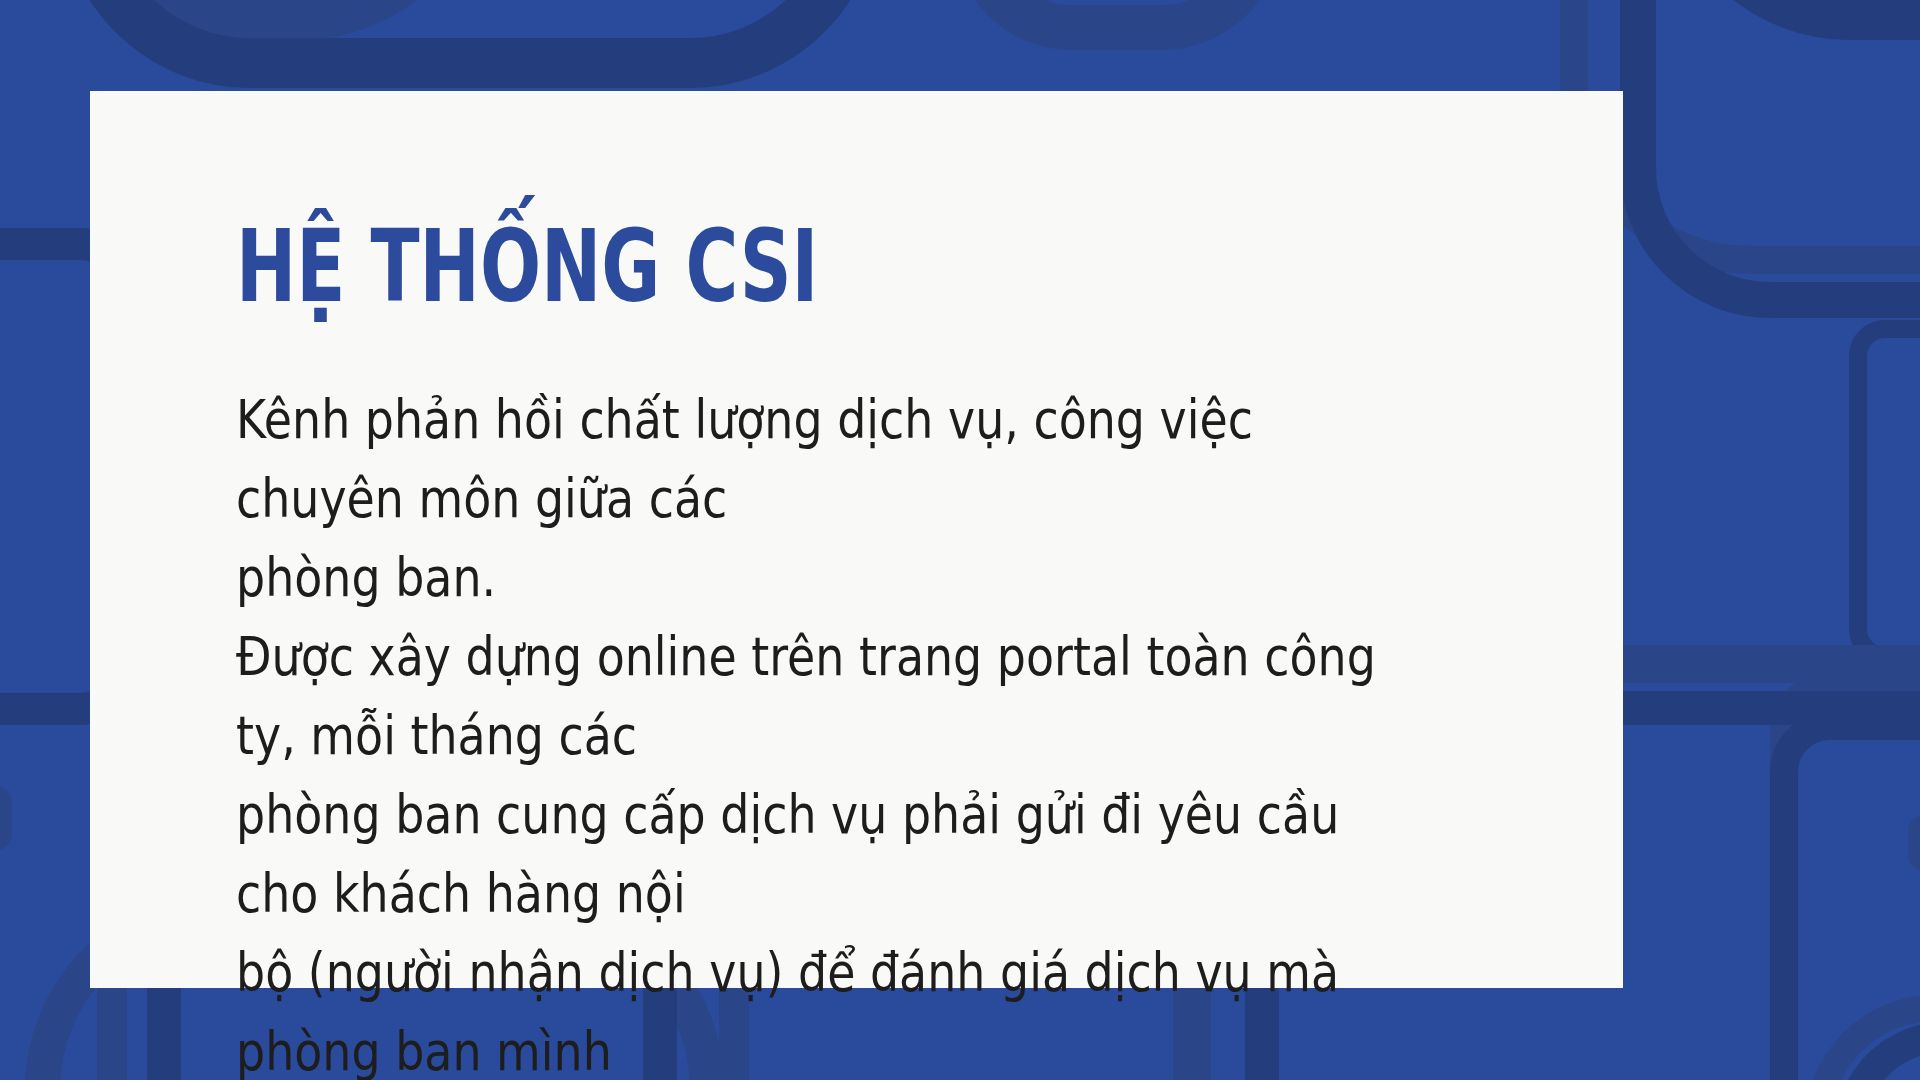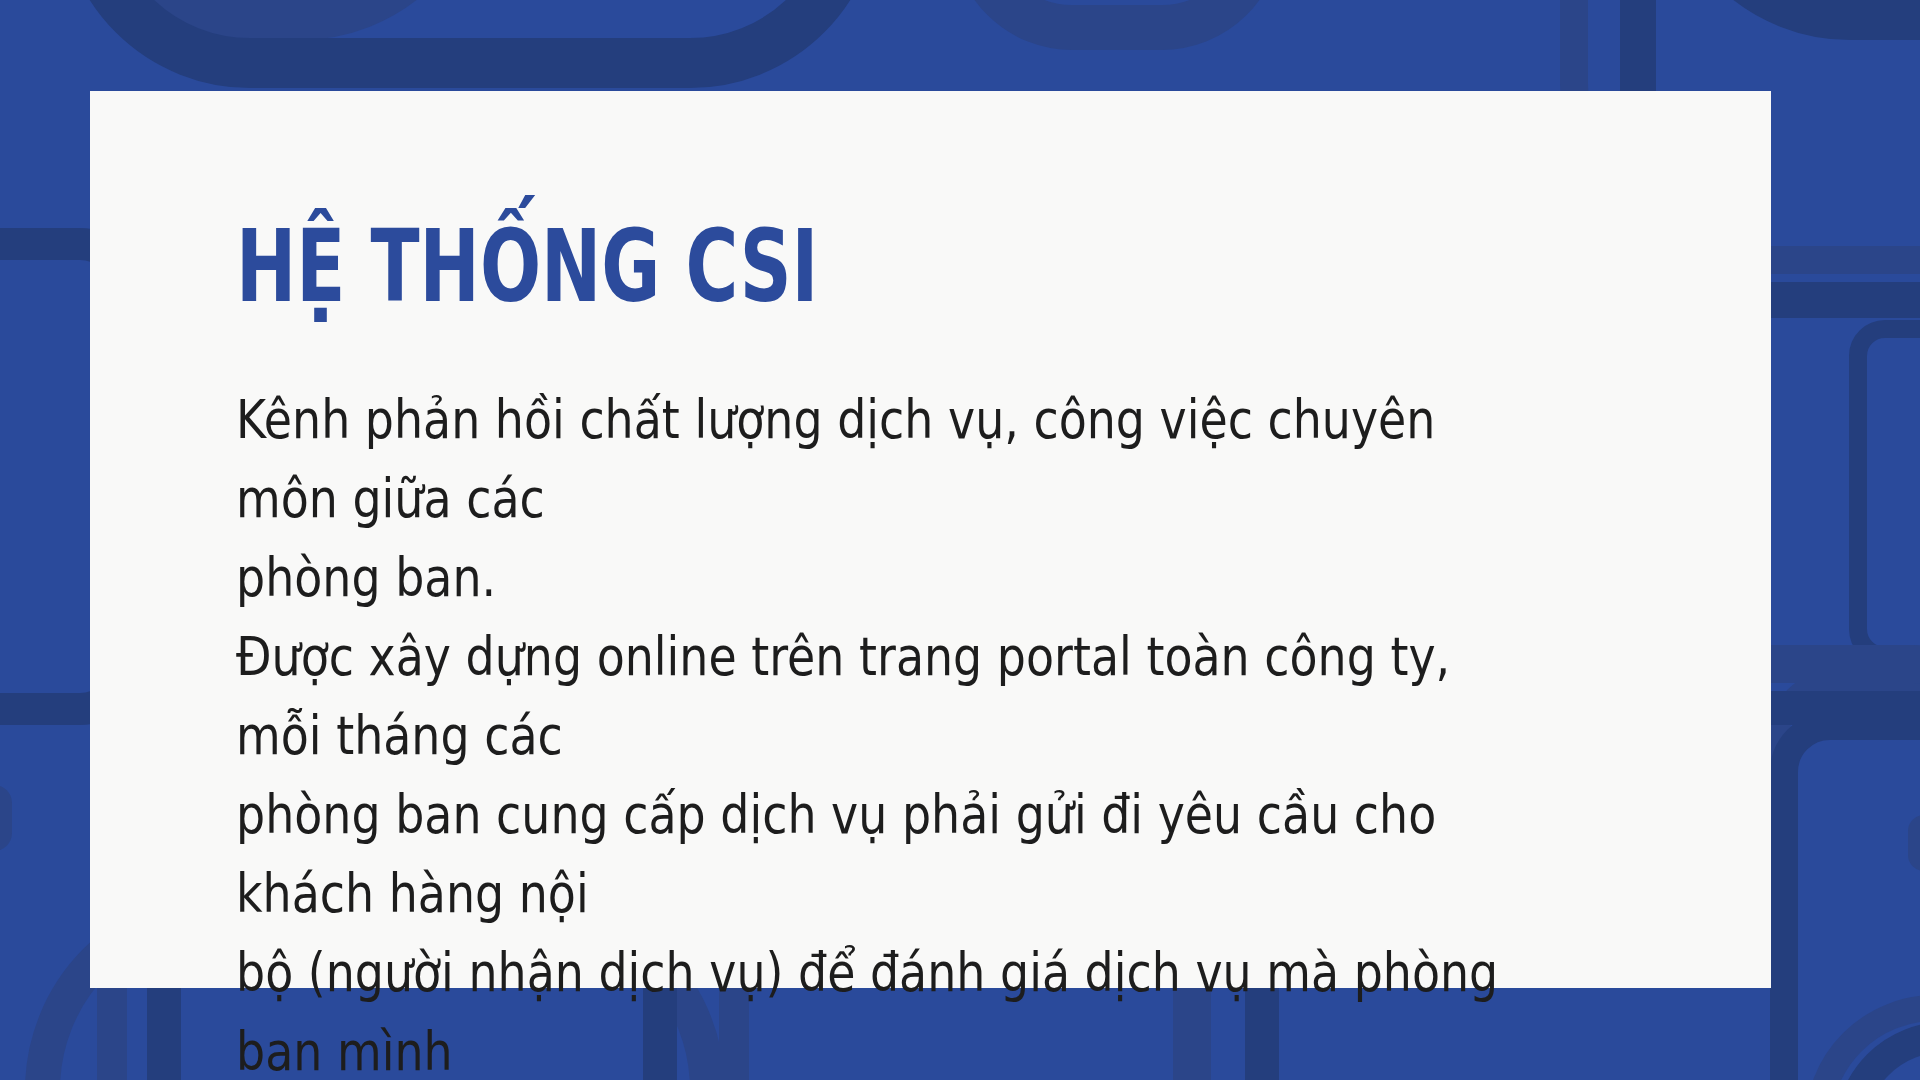--- a/index.html
+++ b/index.html
@@ -45,21 +45,21 @@
   .p-bm-a-outer { left: 97px;   top: 600px; width: 652px; height: 700px; border-width: 30px; border-radius: 120px; }
   .p-bm-a-inner { left: 147px;  top: 646px; width: 530px; height: 700px; border-width: 34px; border-radius: 110px; }
   .p-bm-b-outer { left: 1173px; top: 645px; width: 860px; height: 700px; border-width: 38px; border-radius: 120px; }
   .p-bm-b-inner { left: 1245px; top: 691px; width: 820px; height: 700px; border-width: 34px; border-radius: 110px; }
 
   
   .card {
     position: absolute;
     left: 90px;
     top: 91px;
-    width: 1681px;
+    width: 1533px;
     height: 897px;
     background: #F9F9F8;
   }
   .title {
     position: absolute;
     left: 146px;              
     top: 118px;               
     margin: 0;
     font-size: 100px;
     line-height: 1.15;

